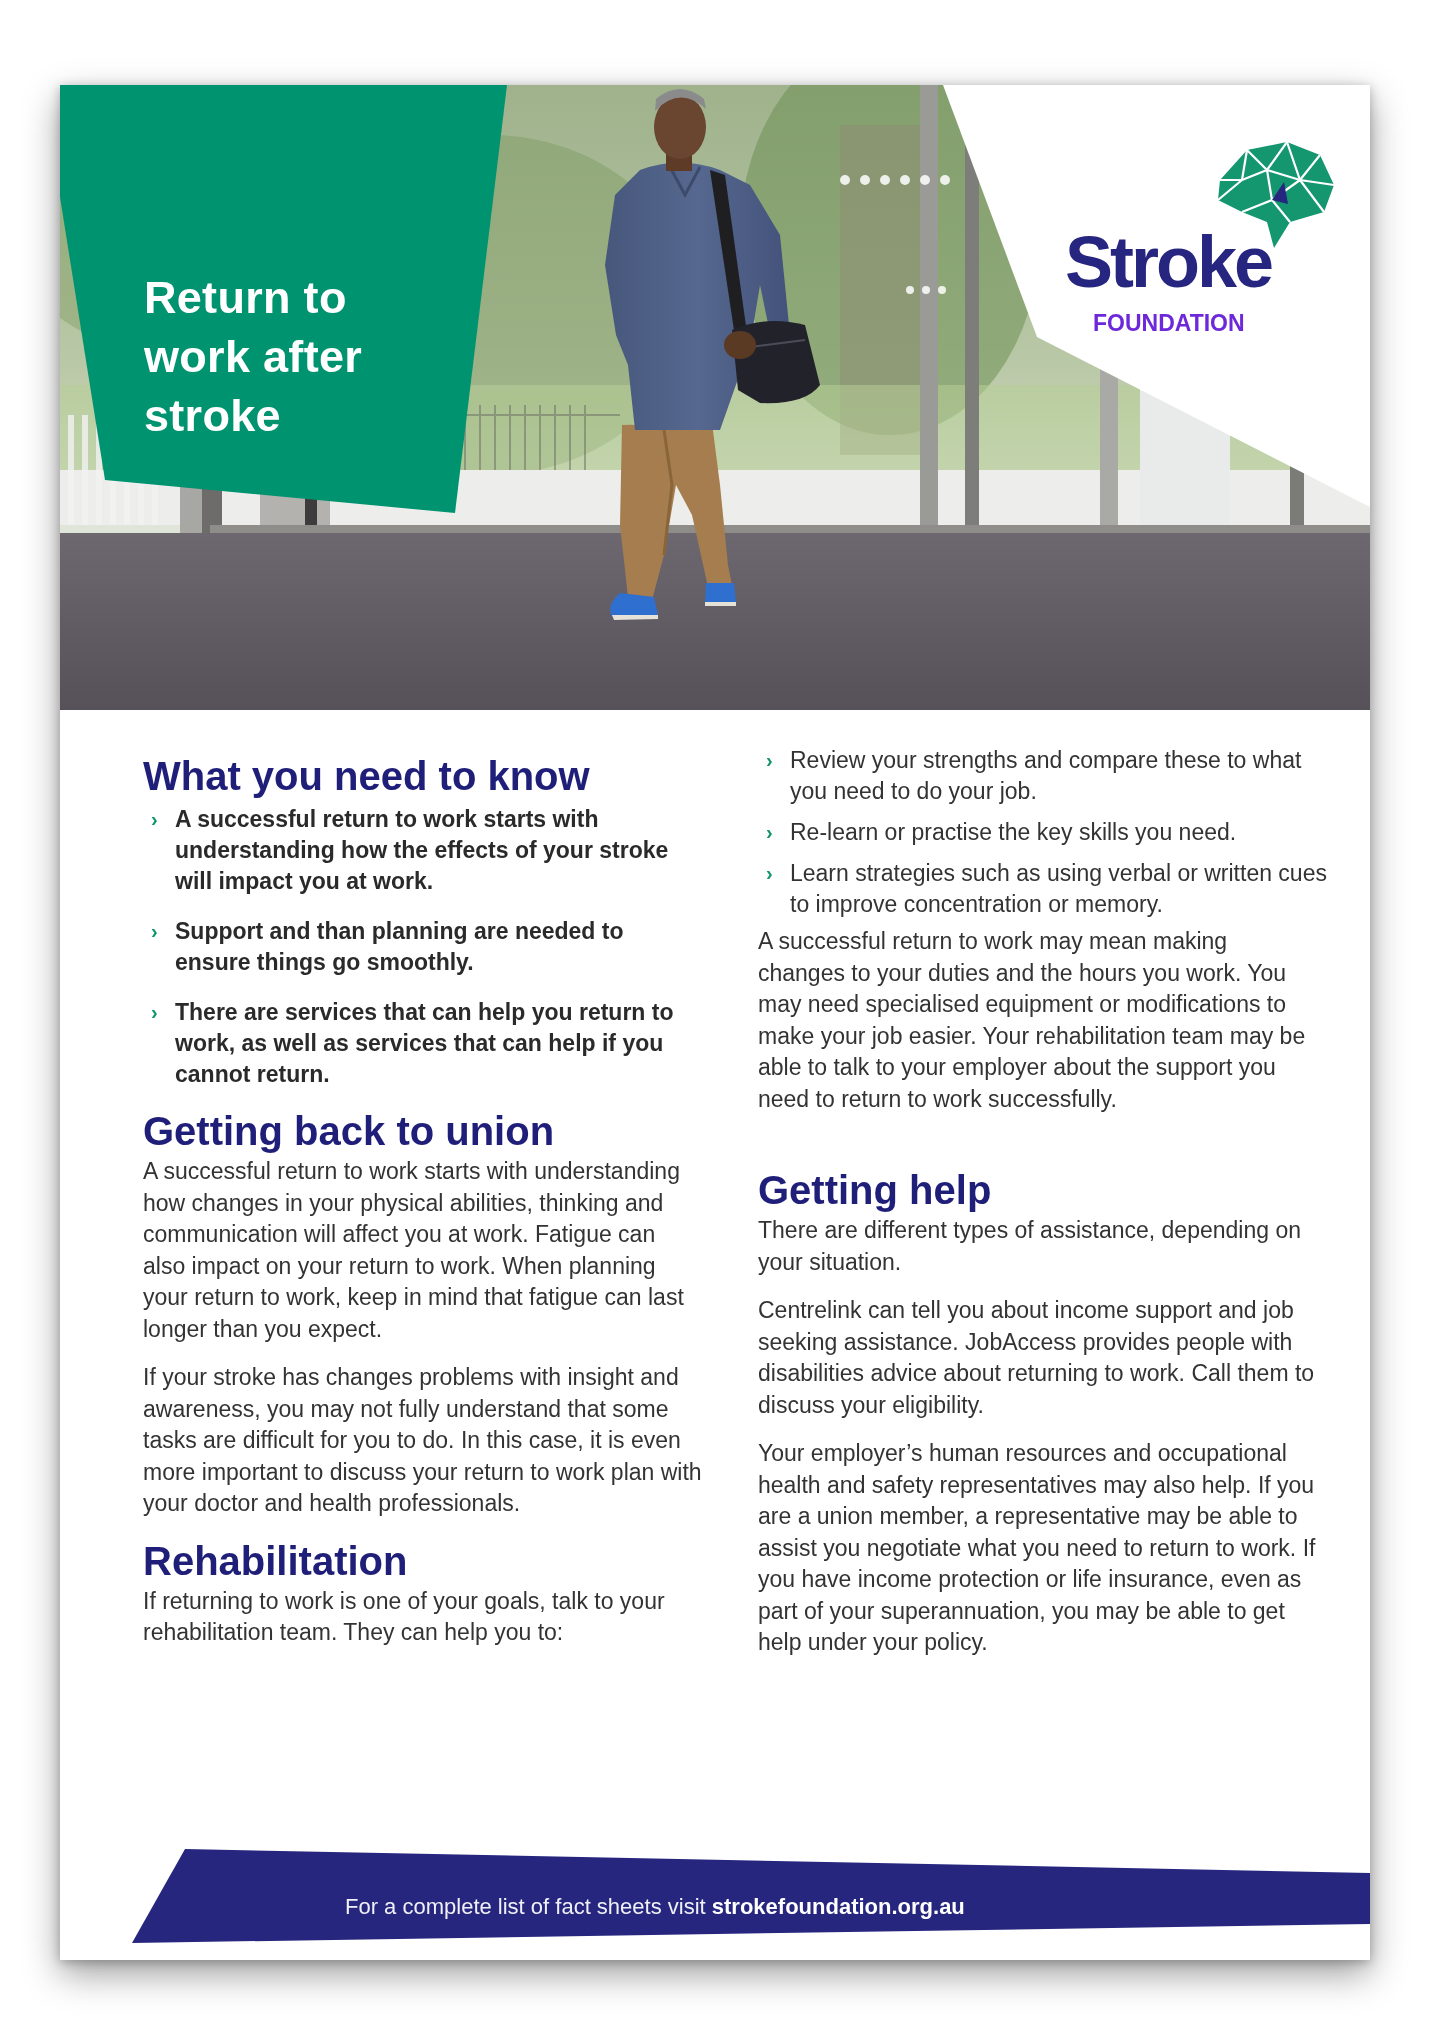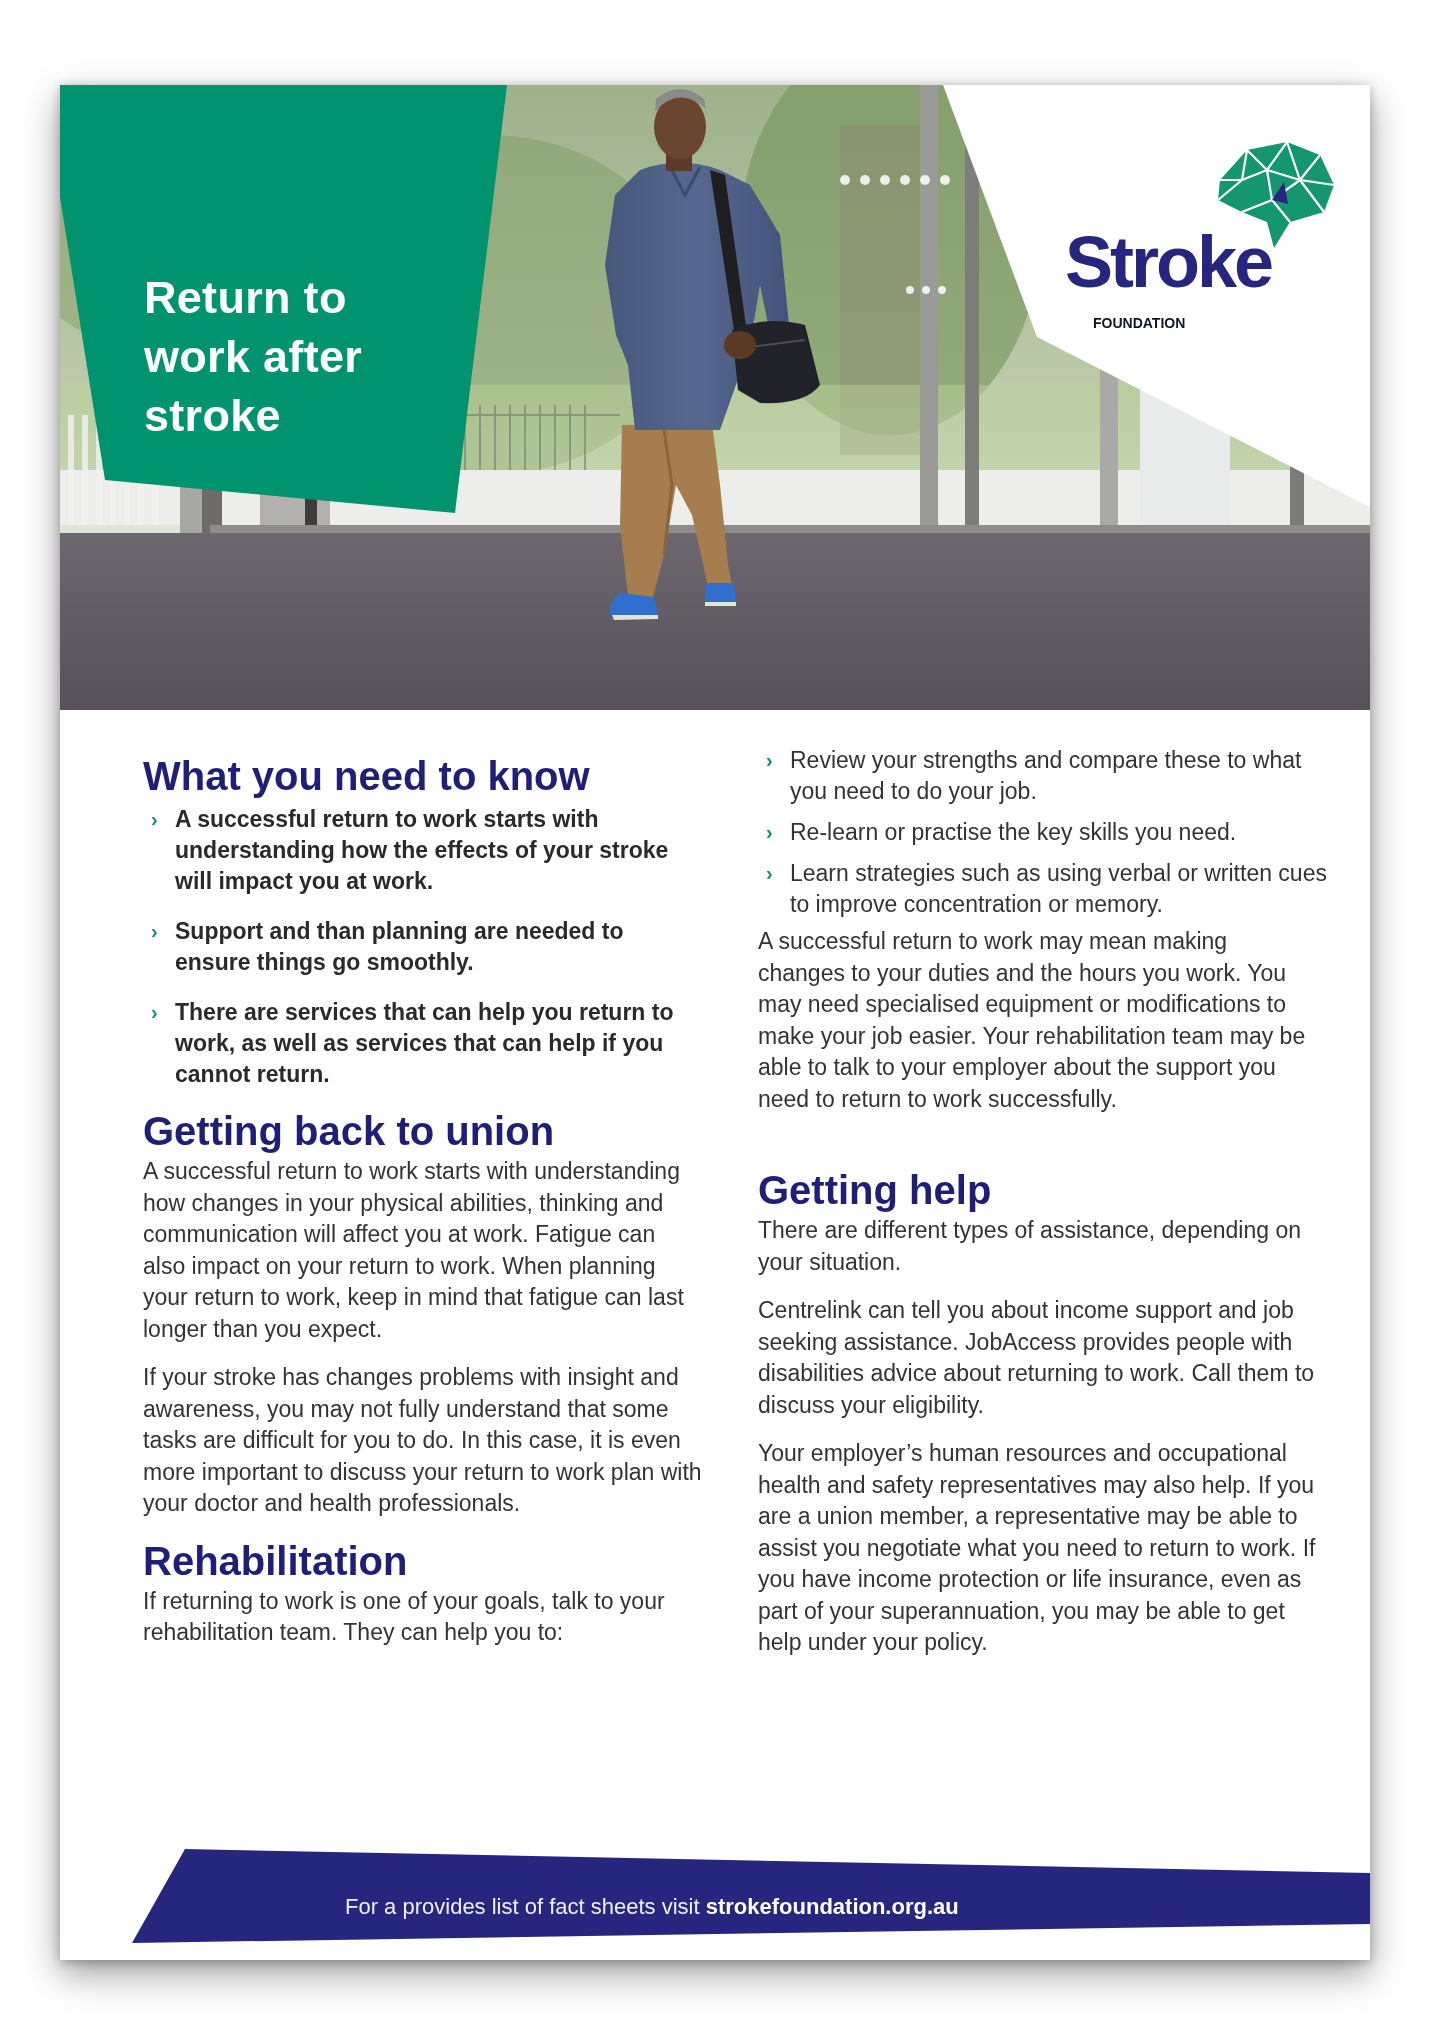--- a/index.html
+++ b/index.html
@@ -26,21 +26,21 @@
 
   .logo { position: absolute; left: 1000px; top: 55px; width: 290px; height: 150px; }
   .logo-word {
     position: absolute; left: 5px; top: 86px;
     font-family: "Liberation Sans", sans-serif; font-weight: bold;
     font-size: 72px; line-height: 72px; color: #26257f; letter-spacing: -3px;
   }
   .logo-sub {
     position: absolute; left: 33px; top: 172px;
     font-family: "Liberation Sans", sans-serif; font-weight: bold;
-    font-size: 14px; line-height: 22px; color: #0f172a; letter-spacing: 0px;
+    font-size: 23px; line-height: 22px; color: #6d28d9; letter-spacing: 0px;
   }
   .brain { position: absolute; left: 152px; top: 0px; }
 
   .col { position: absolute; color: #333333; }
   .col-left { left: 83px; top: 672px; width: 560px; }
   .col-right { left: 698px; top: 660px; width: 570px; }
 
   h2 {
     margin: 0; color: #1f1f7a; font-family: "Liberation Sans", sans-serif;
     font-weight: bold; font-size: 40px; line-height: 38px;
@@ -245,15 +245,15 @@
     <h2 style="margin-top:56px;">Getting help</h2>
     <p style="margin-top:6px;">There are different types of assistance, depending on your situation.</p>
     <p>Centrelink can tell you about income support and job seeking assistance. JobAccess provides people with disabilities advice about returning to work. Call them to discuss your eligibility.</p>
     <p>Your employer’s human resources and occupational health and safety representatives may also help. If you are a union member, a representative may be able to assist you negotiate what you need to return to work. If you have income protection or life insurance, even as part of your superannuation, you may be able to get help under your policy.</p>
   </div>
 
   <div class="footer">
     <svg width="1310" height="110" viewBox="0 0 1310 110" style="display:block">
       <polygon points="125,4 1310,28 1310,79 72,98" fill="#26267f"></polygon>
     </svg>
-    <div class="footer-text"><span>For a provides list of fact sheets visit </span><b>strokefoundation.org.au</b></div>
+    <div class="footer-text"><span>For a complete list of fact sheets visit </span><b>strokefoundation.org.au</b></div>
   </div>
 </div>
 
 </body></html>

